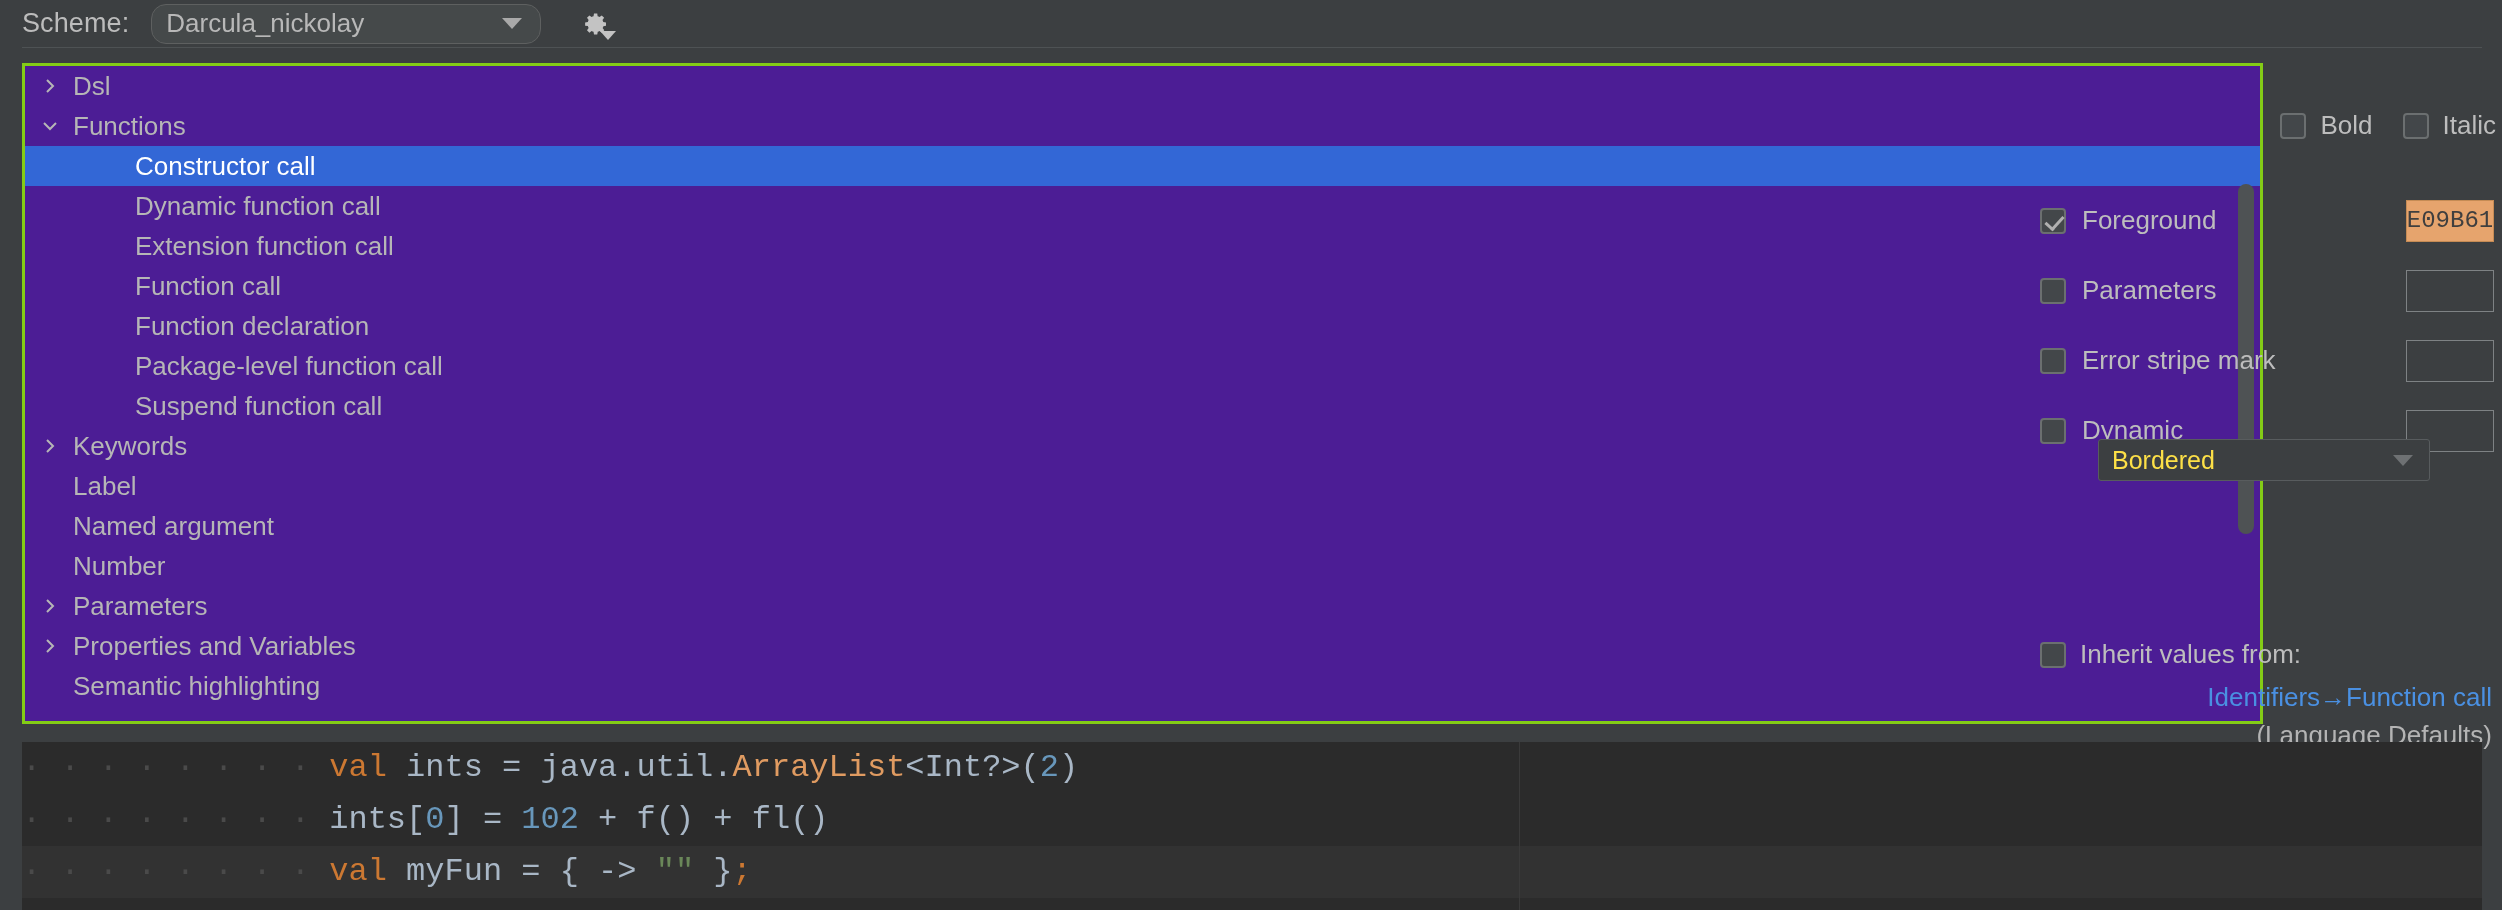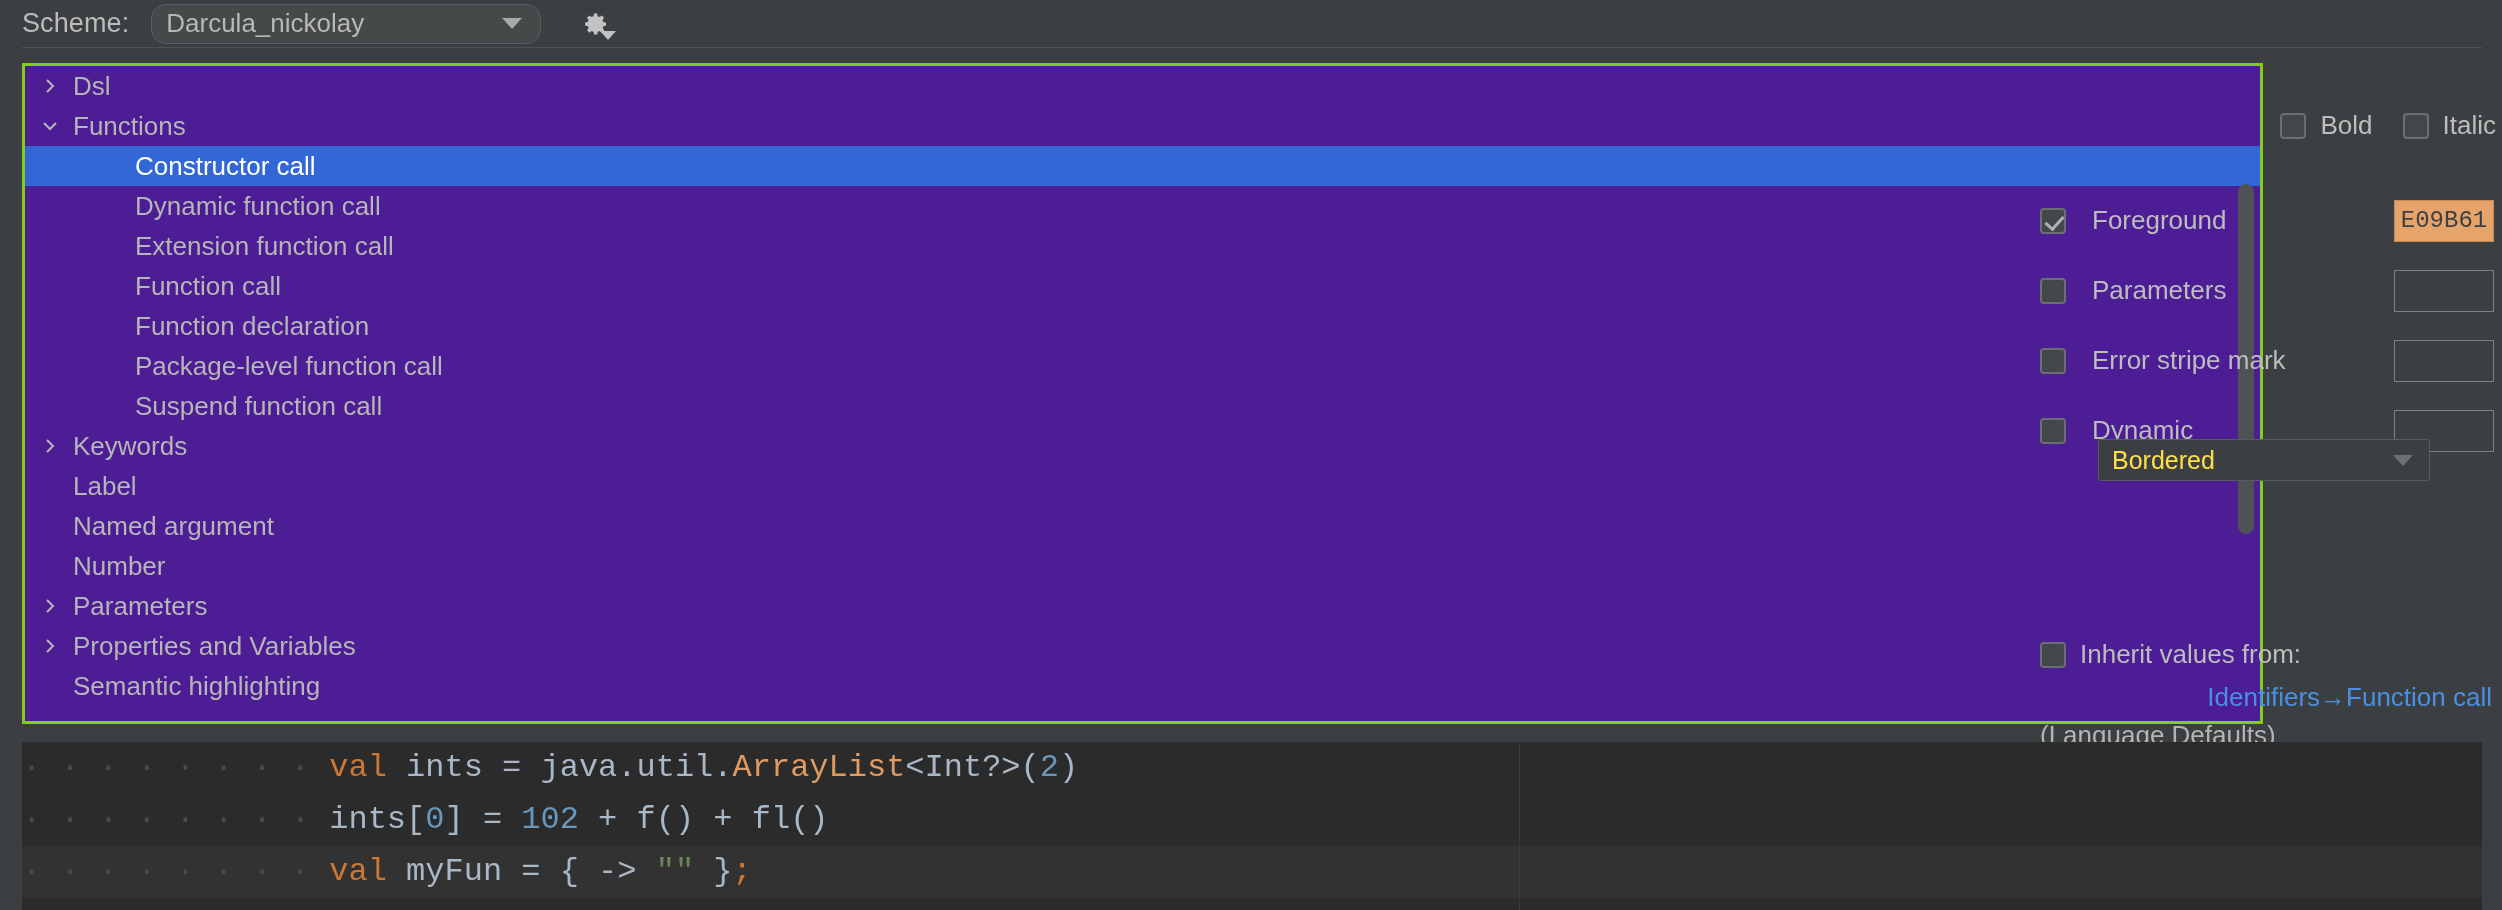--- a/index.html
+++ b/index.html
@@ -92,23 +92,23 @@
   .cb.checked::after {
     content: ""; position: absolute; left: 7px; top: 2px;
     width: 8px; height: 15px; border: solid #b0b0b0;
     border-width: 0 3px 3px 0; transform: rotate(42deg);
   }
   .cb-label { font-size: 26px; color: #bdbdbd; }
 
   .attr-row {
     position: absolute; left: 0; display: flex; align-items: center; width: 462px;
   }
-  .attr-row .cb-label { margin-left: 26px; }
+  .attr-row .cb-label { margin-left: 16px; }
   .swatch {
-    position: absolute; right: 8px; width: 100px; height: 42px;
+    position: absolute; right: 8px; width: 88px; height: 42px;
     box-sizing: border-box; border: 1px solid #7e8284; background: transparent;
     display: flex; align-items: center; justify-content: center;
     font-family: "Liberation Mono", monospace; font-size: 24px; color: #3f3f3f;
   }
   .swatch.filled { border-color: #c58b54; }
 
   .effects-combo {
     position: absolute; left: 58px; top: 362px; width: 332px; height: 42px;
     box-sizing: border-box; border: 1px solid #585c5e; border-radius: 3px;
     display: flex; align-items: center; background: #3c3f41;
@@ -119,21 +119,21 @@
     border-left: 10px solid transparent; border-right: 10px solid transparent;
     border-top: 11px solid #6e7173;
   }
 
   .inherit-row { position: absolute; left: 0; top: 562px; display: flex; align-items: center; }
   .inherit-link {
     position: absolute; left: 0; top: 605px; width: 452px; text-align: right;
     font-size: 26px; color: #4a90e2; cursor: pointer;
   }
   .inherit-sub {
-    position: absolute; left: 0; top: 643px; width: 452px; text-align: left;
+    position: absolute; left: 0; top: 643px; width: 452px; text-align: right;
     font-size: 26px; color: #b4b4b4;
   }
 
   
   .code-panel {
     position: absolute; left: 22px; top: 742px; width: 2460px; height: 168px;
     background: #2b2b2b; overflow: hidden;
   }
   .code-line {
     position: relative; height: 52px; line-height: 52px; white-space: pre;

